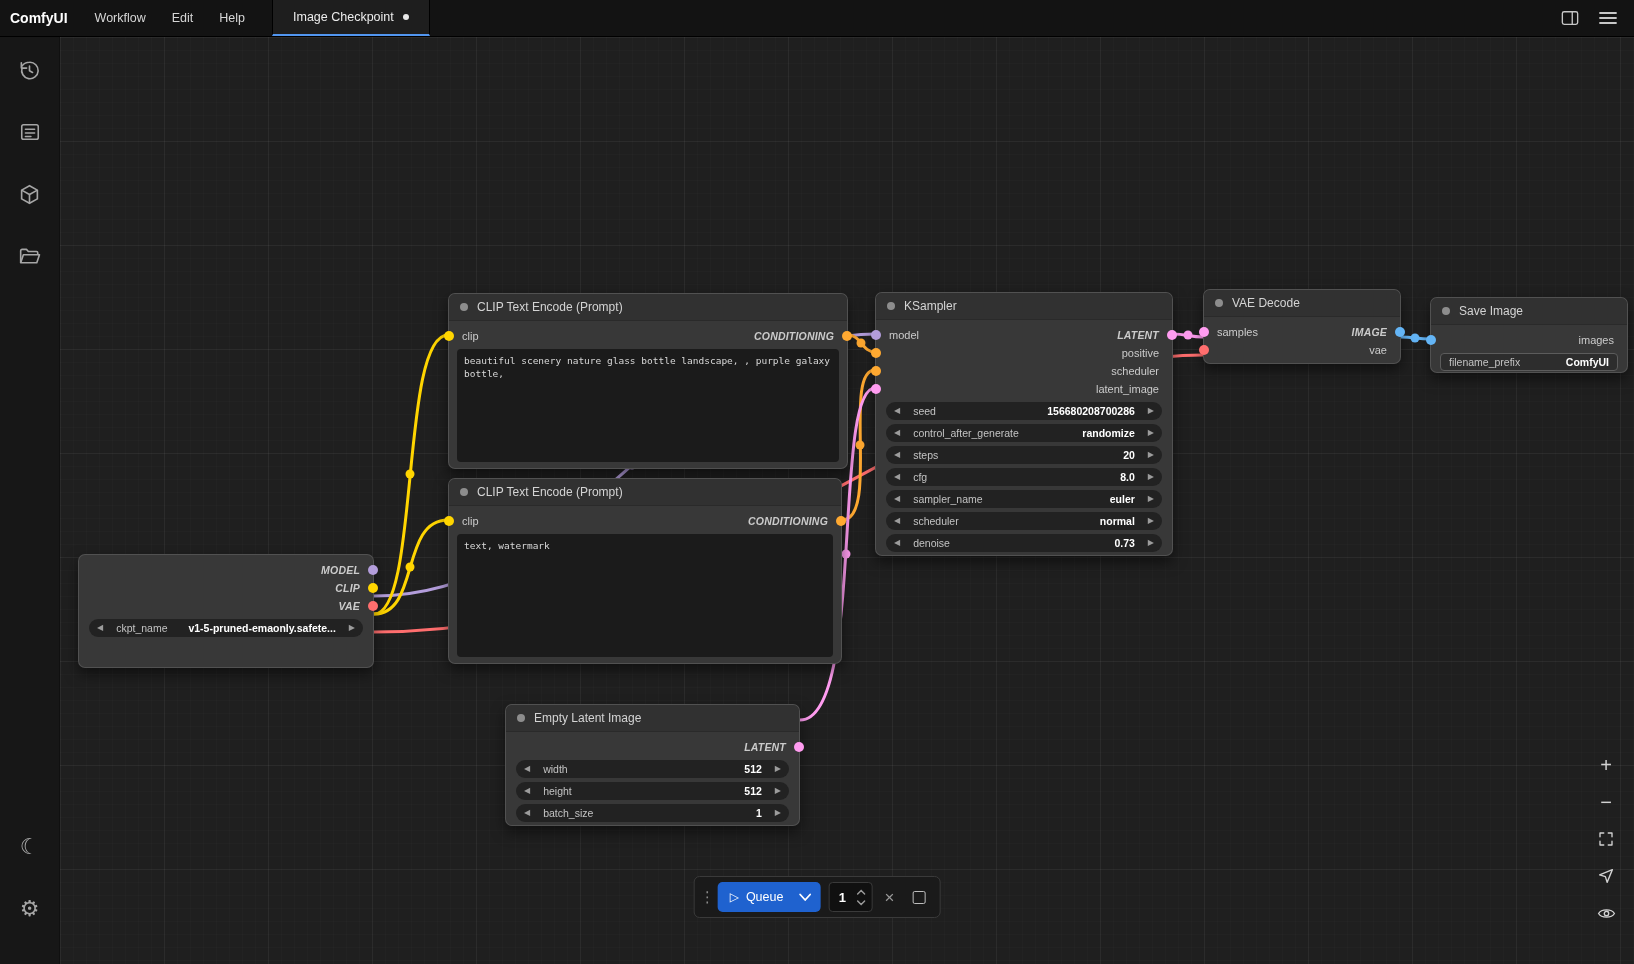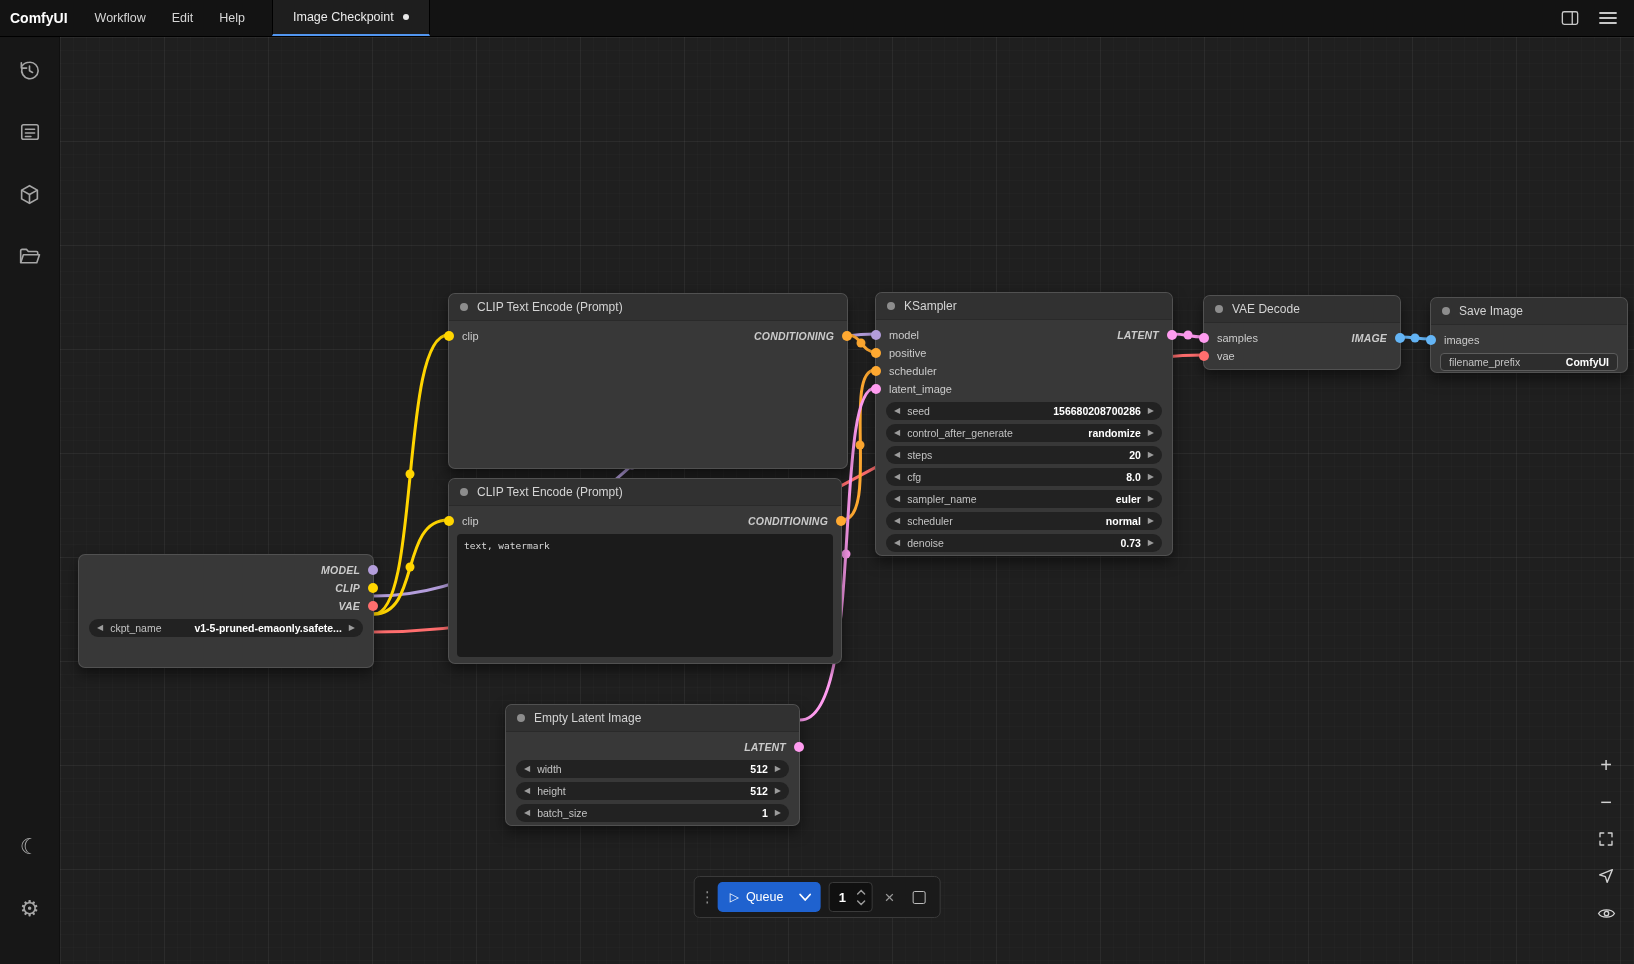--- a/index.html
+++ b/index.html
@@ -46,33 +46,33 @@
 
   
   .node { position:absolute; z-index:2; background:#383838; border-radius:7px;
           border:1px solid rgba(255,255,255,0.13); box-shadow:0 6px 14px rgba(0,0,0,0.5);
           color:#c9c9c9; }
   .node-header { height:27px; display:flex; align-items:center; gap:9px; padding:0 11px;
                  background:#313131; border-radius:6px 6px 0 0; border-bottom:1px solid #2a2a2a; }
   .collapse-dot { width:8px; height:8px; border-radius:50%; background:#8d8d8d; flex:none; }
   .node-title { font-size:12px; color:#d4d4d4; white-space:nowrap; overflow:hidden; }
   .node-body { padding-top:6px; }
-  .slot-row { position:relative; height:18px; display:flex; align-items:center; padding:0 13px; }
+  .slot-row { position:relative; height:18px; display:flex; align-items:center; padding:0 13px;justify-content:flex-end; }
   .slot-row.out { justify-content:flex-end; }
   .slot-row.dual { justify-content:space-between; }
   .slot-dot { position:absolute; top:50%; width:10px; height:10px; border-radius:50%;
               transform:translateY(-50%); cursor:crosshair; }
   .slot-dot.in { left:-5px; } .slot-dot.out-dot { right:-5px; }
   .dot-model{background:var(--model);} .dot-clip{background:var(--clip);}
   .dot-vae{background:var(--vae);} .dot-conditioning{background:var(--conditioning);}
   .dot-latent{background:var(--latent);} .dot-image{background:var(--image);}
   .in-label { font-size:11px; color:#cbcbcb; }
   .out-label { font-size:10.5px; font-weight:bold; color:#cbcbcb; letter-spacing:0.2px;font-style:italic; }
   .widget { height:18px; margin:4px 10px; background:#222222; border-radius:9px;
-            display:flex; align-items:center; padding:0 8px; gap:7px; font-size:10.5px; cursor:pointer; }
+            display:flex; align-items:center; padding:0 8px; gap:13px; font-size:10.5px; cursor:pointer; }
   .widget .arrow { color:#9c9c9c; font-size:8px; flex:none; line-height:1; }
   .widget .wlabel { color:#c3c3c3; white-space:nowrap; overflow:hidden; }
   .widget .wvalue { margin-left:auto; color:#ffffff; font-weight:bold; white-space:nowrap; }
   .widget.outlined { background:#2d2d2d; border:1px solid #5c5c5c; border-radius:4px; margin:4px 9px; }
   .textarea { margin:4px 8px 8px; background:#1b1b1b; border-radius:4px; padding:5px 7px;
               font-family:"DejaVu Sans Mono", monospace; font-size:9.5px; color:#d8d8d8;
               line-height:1.4; overflow:hidden; cursor:text; }
 
   
   .queuebar { position:absolute; left:50%; transform:translateX(-50%); top:876px; height:42px;
@@ -215,20 +215,21 @@
       <span class="collapse-dot"></span>
       <span class="node-title">CLIP Text Encode (Prompt)</span>
     </div>
     <div class="node-body">
       <div class="slot-row dual">
         <span class="slot-dot in dot-clip"></span>
         <span class="in-label">clip</span>
         <span class="out-label">CONDITIONING</span>
         <span class="slot-dot out-dot dot-conditioning"></span>
       </div>
+      <div class="textarea" style="height:113px">beautiful scenery nature glass bottle landscape, , purple galaxy bottle,</div>
     </div>
   </div>
 
   <div class="node" style="left:388px;top:441px;width:394px;height:186px">
     <div class="node-header">
       <span class="collapse-dot"></span>
       <span class="node-title">CLIP Text Encode (Prompt)</span>
     </div>
     <div class="node-body">
       <div class="slot-row dual">
@@ -334,21 +335,21 @@
       </div>
       <div class="widget">
         <span class="arrow">◀</span>
         <span class="wlabel">denoise</span>
         <span class="wvalue">0.73</span>
         <span class="arrow">▶</span>
       </div>
     </div>
   </div>
 
-  <div class="node" style="left:1143px;top:258px;width:198px;height:75px">
+  <div class="node" style="left:1143px;top:252px;width:198px;height:75px">
     <div class="node-header">
       <span class="collapse-dot"></span>
       <span class="node-title">VAE Decode</span>
     </div>
     <div class="node-body">
       <div class="slot-row dual">
         <span class="slot-dot in dot-latent"></span>
         <span class="in-label">samples</span>
         <span class="out-label">IMAGE</span>
         <span class="slot-dot out-dot dot-image"></span>

